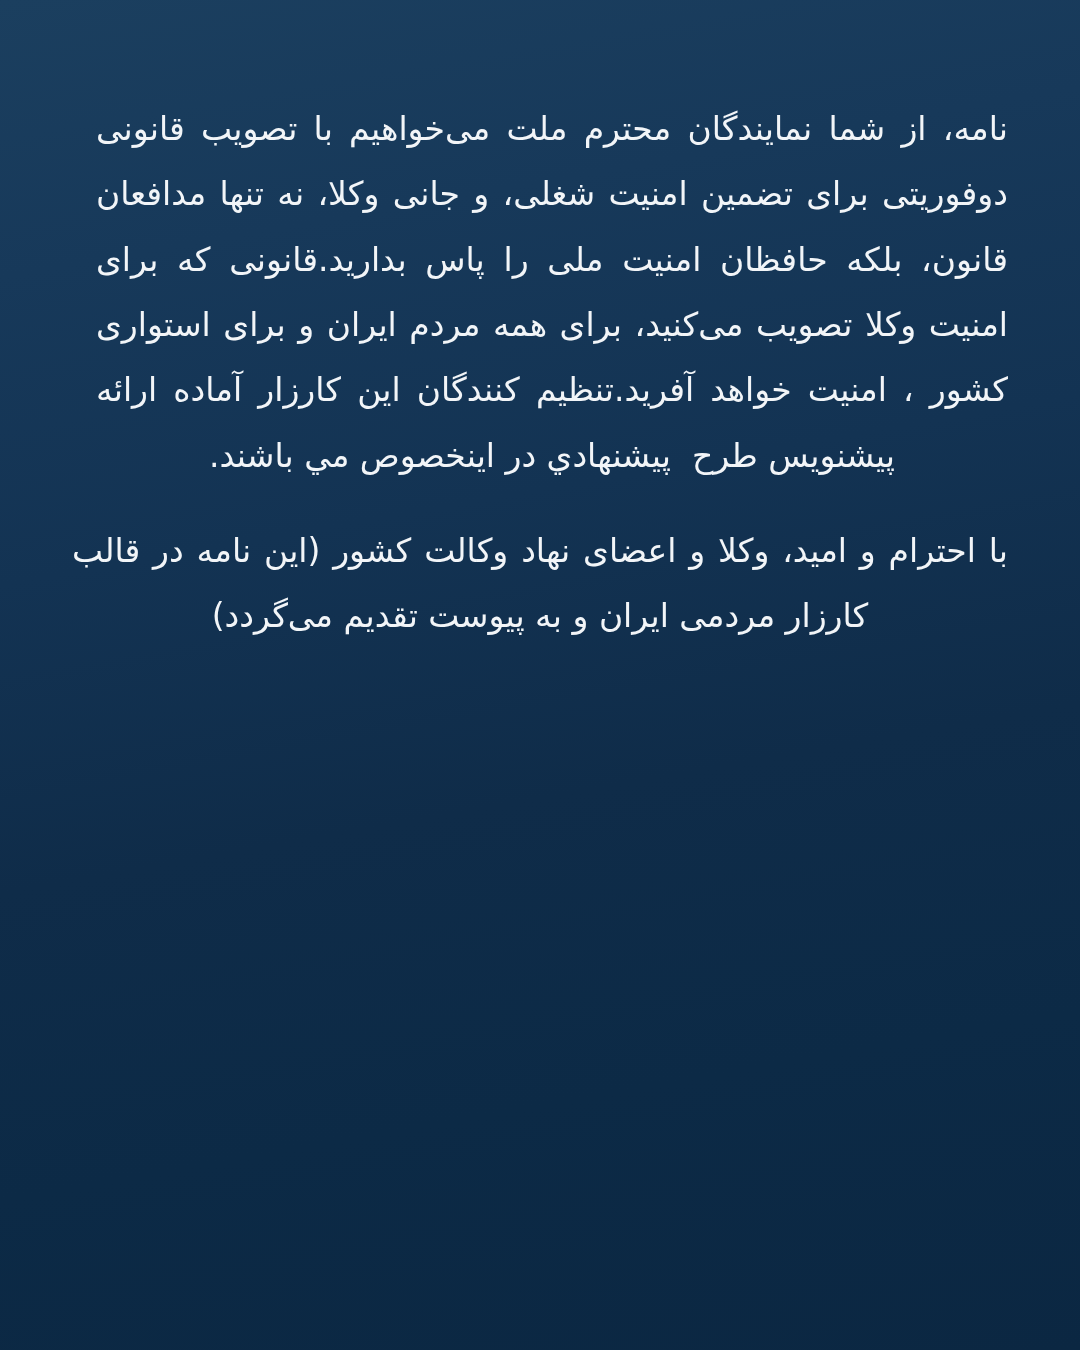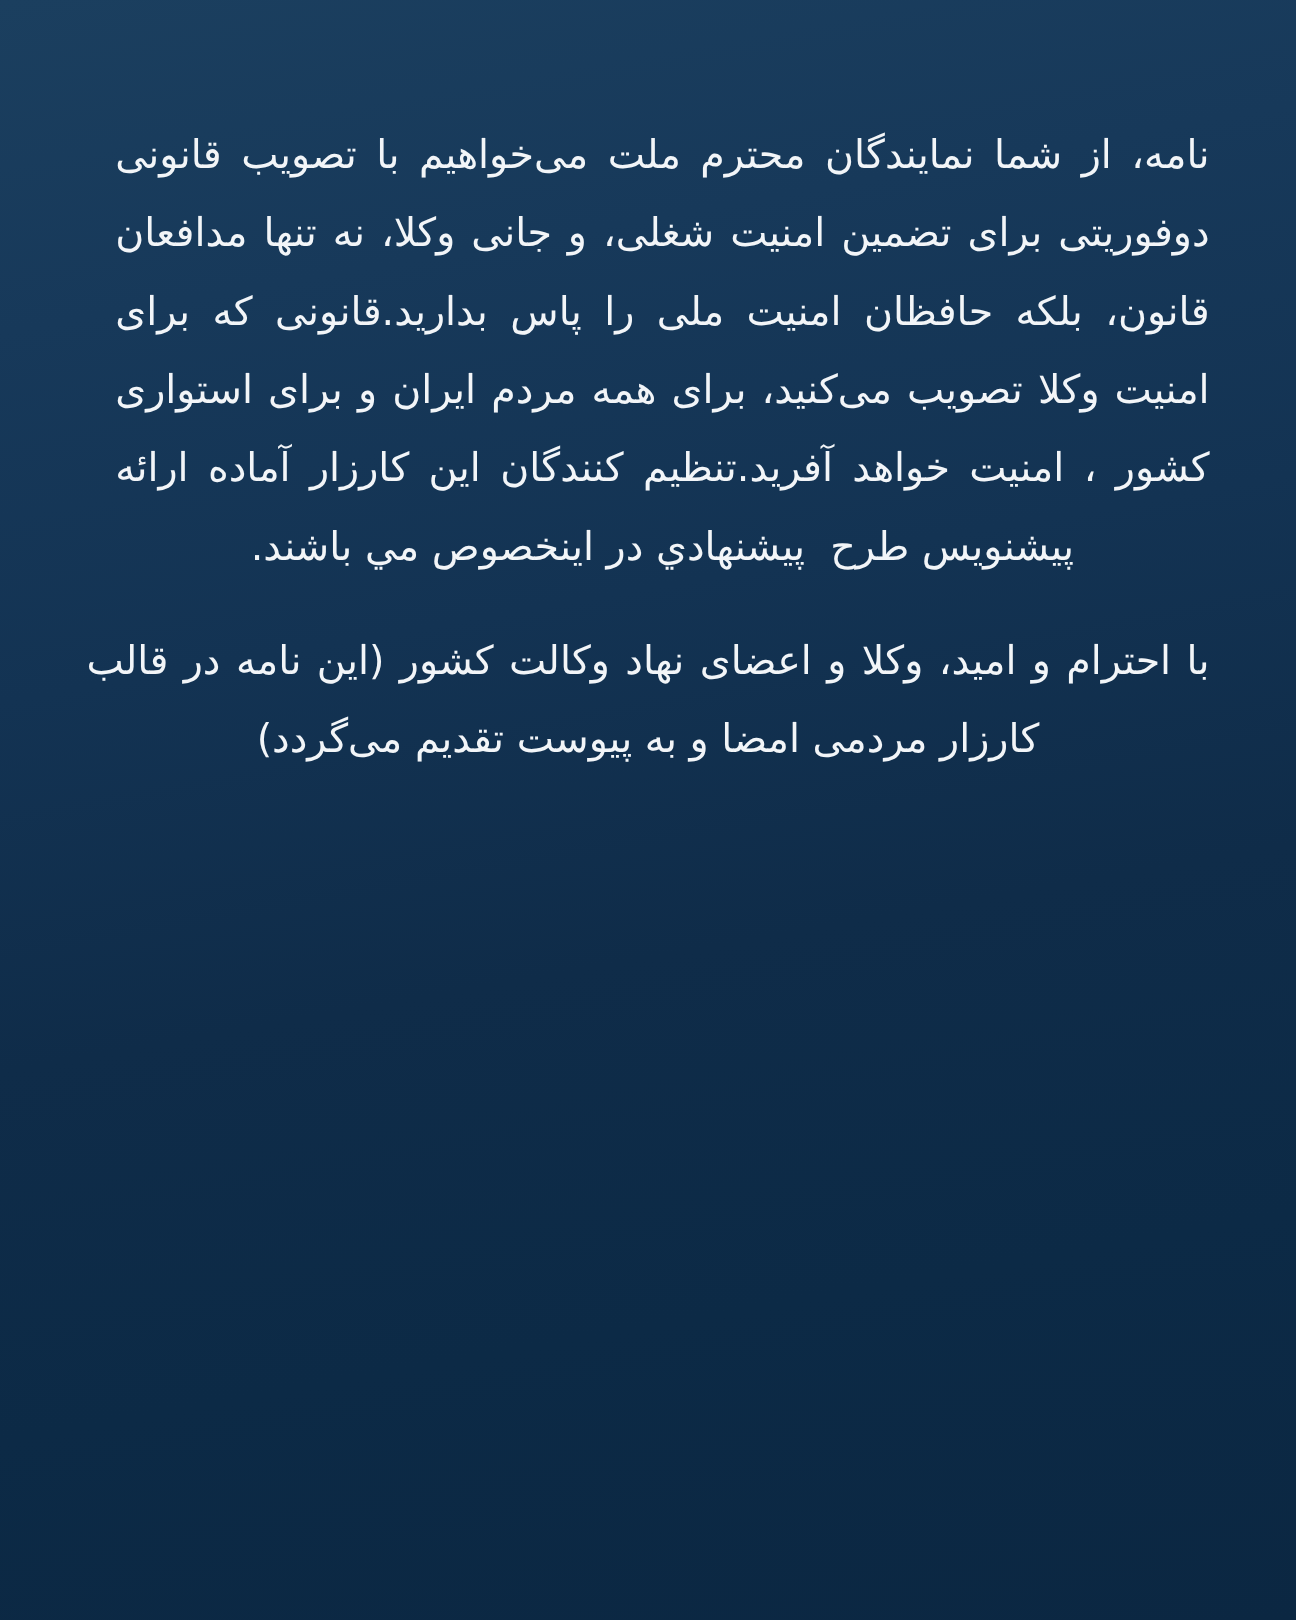--- a/index.html
+++ b/index.html
@@ -50,15 +50,15 @@
     margin-top: 30px;
     text-align-last: center;
   }
 </style>
 </head>
 <body>
 
 <div class="slide">
   <div class="content">
     <p class="para block-a">نامه، از شما نمایندگان محترم ملت می‌خواهیم با تصویب قانونی دوفوریتی برای تضمین امنیت شغلی، و جانی وکلا، نه تنها مدافعان قانون، بلکه حافظان امنیت ملی را پاس بدارید.قانونی که برای امنیت وکلا تصویب می‌کنید، برای همه مردم ایران و برای استواری کشور ، امنیت خواهد آفرید.تنظیم کنندگان این کارزار آماده ارائه پیشنویس طرح  پیشنهادي در اینخصوص مي باشند.</p>
-    <p class="para block-b">با احترام و امید، وکلا و اعضای نهاد وکالت کشور (این نامه در قالب کارزار مردمی امضا و به پیوست تقدیم می‌گردد)</p>
+    <p class="para block-b">با احترام و امید، وکلا و اعضای نهاد وکالت کشور (این نامه در قالب کارزار مردمی ایران و به پیوست تقدیم می‌گردد)</p>
   </div>
 </div>
 
 </body></html>

